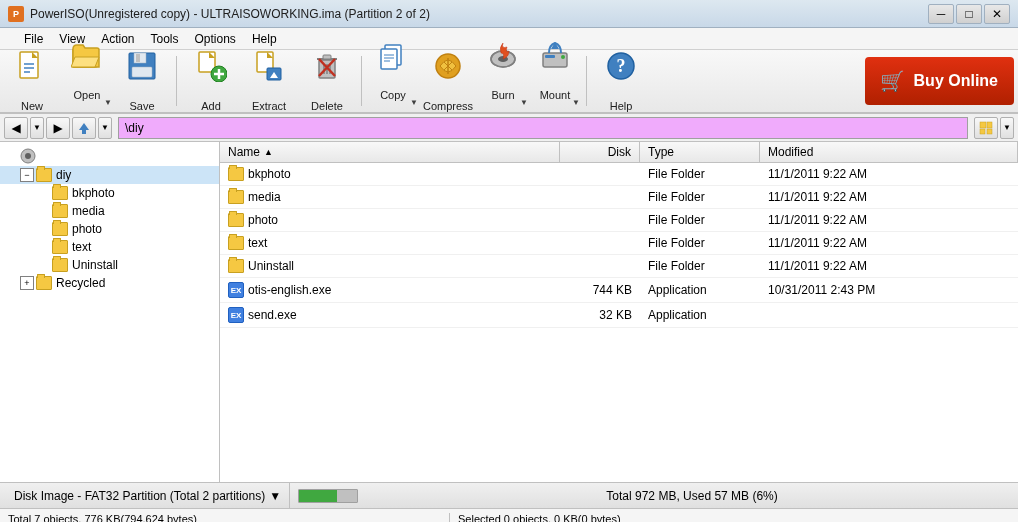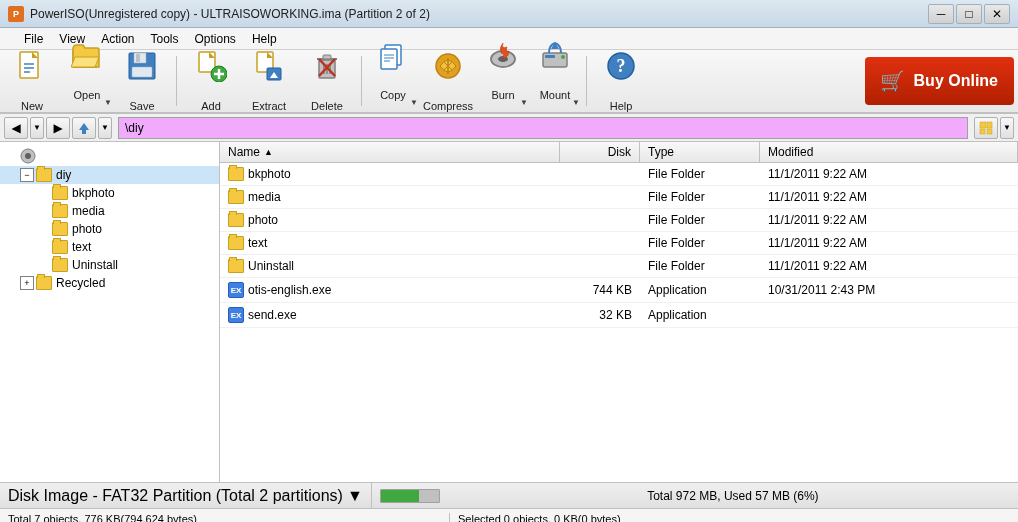--- a/index.html
+++ b/index.html
@@ -163,21 +163,22 @@
       gap: 0;
     }
     #disk-selector {
       display: flex;
       align-items: center;
       padding: 0 8px;
       border-right: 1px solid #c0c0c0;
       height: 100%;
       gap: 4px;
       cursor: pointer;
-      font-size: 16px;
+      font-size: 12px;
+      margin-left: 6px;
     }
     #progress-bar-container { width: 60px; height: 14px; background: #c0c0c0; border: 1px solid #a0a0a0; margin: 0 8px; border-radius: 1px; overflow: hidden; }
     #progress-bar-fill { height: 100%; background: #40a840; width: 38px; }
     #disk-info { flex: 1; text-align: center; font-size: 12px; }
 
     
     #statusbar {
       background: #f5f5f5;
       height: 20px;
       border-top: 1px solid #c0c0c0;

